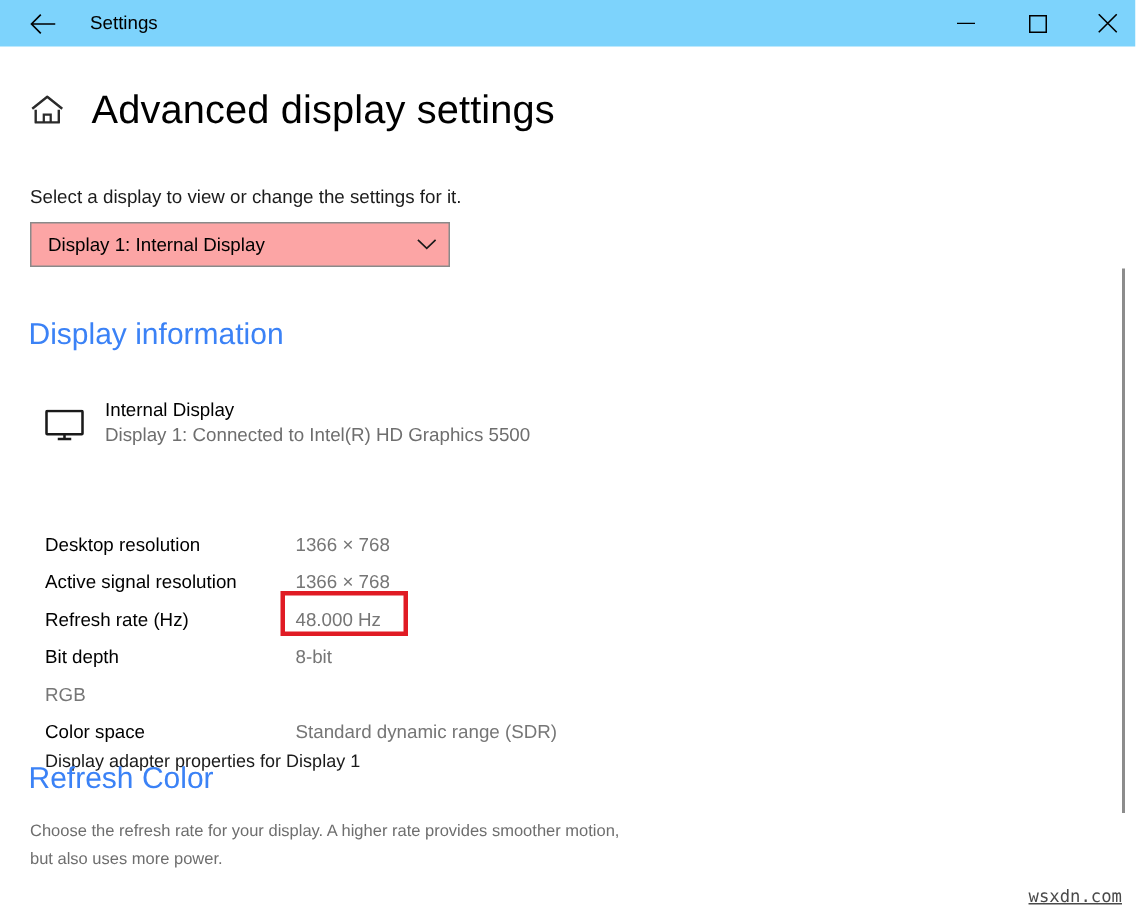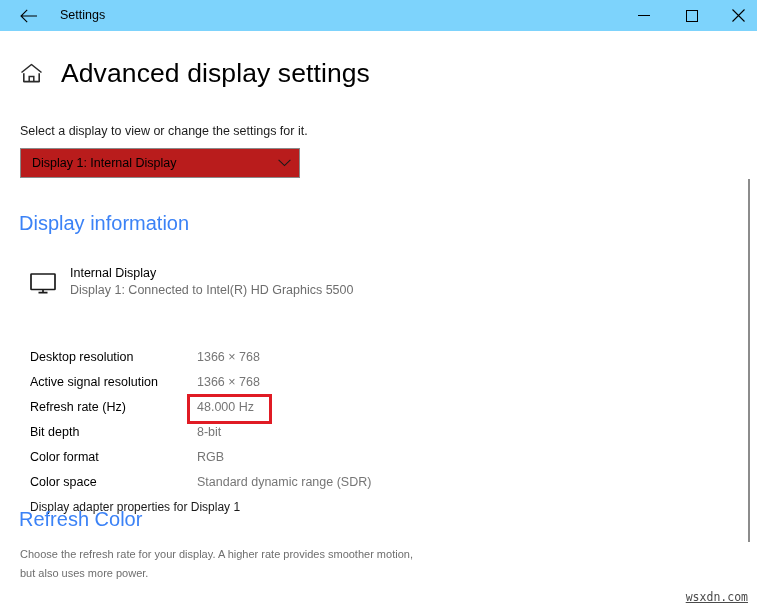--- a/index.html
+++ b/index.html
@@ -92,21 +92,21 @@
     color: #1c1c1c;
     white-space: nowrap;
   }
 
   
   #display-select {
     position: absolute;
     left: 20px; top: 106px;
     width: 280px; height: 30px;
     border: 1px solid #8a8a8a;
-    background: #b91c1c;
+    background: #fca5a5;
     box-sizing: border-box;
     display: flex;
     align-items: center;
   }
   #display-select-value {
     margin-left: 11px;
     font-size: 12.5px;
     color: #000000;
     white-space: nowrap;
     flex: 1;
@@ -158,21 +158,21 @@
   }
 
   
   #info-rows {
     position: absolute;
     left: 30px; top: 308px;
   }
   .info-row {
     height: 25px;
     display: flex;
-    align-items: flex-start;
+    align-items: center;
     white-space: nowrap;
   }
   .info-label {
     width: 167px;
     font-size: 12.5px;
     color: #000000;
   }
   .info-value {
     font-size: 12.5px;
     color: #767676;
@@ -319,21 +319,20 @@
     </div>
     <div class="info-row">
       <span class="info-label">Refresh rate (Hz)</span>
       <span class="info-value">48.000 Hz</span>
     </div>
     <div class="info-row">
       <span class="info-label">Bit depth</span>
       <span class="info-value">8-bit</span>
     </div>
     <div class="info-row">
-      <span class="info-label">Color format</span>
       <span class="info-value">RGB</span>
     </div>
     <div class="info-row">
       <span class="info-label">Color space</span>
       <span class="info-value">Standard dynamic range (SDR)</span>
     </div>
   </div>
 
   <div id="adapter-link-row">Display adapter properties for Display 1</div>
 

